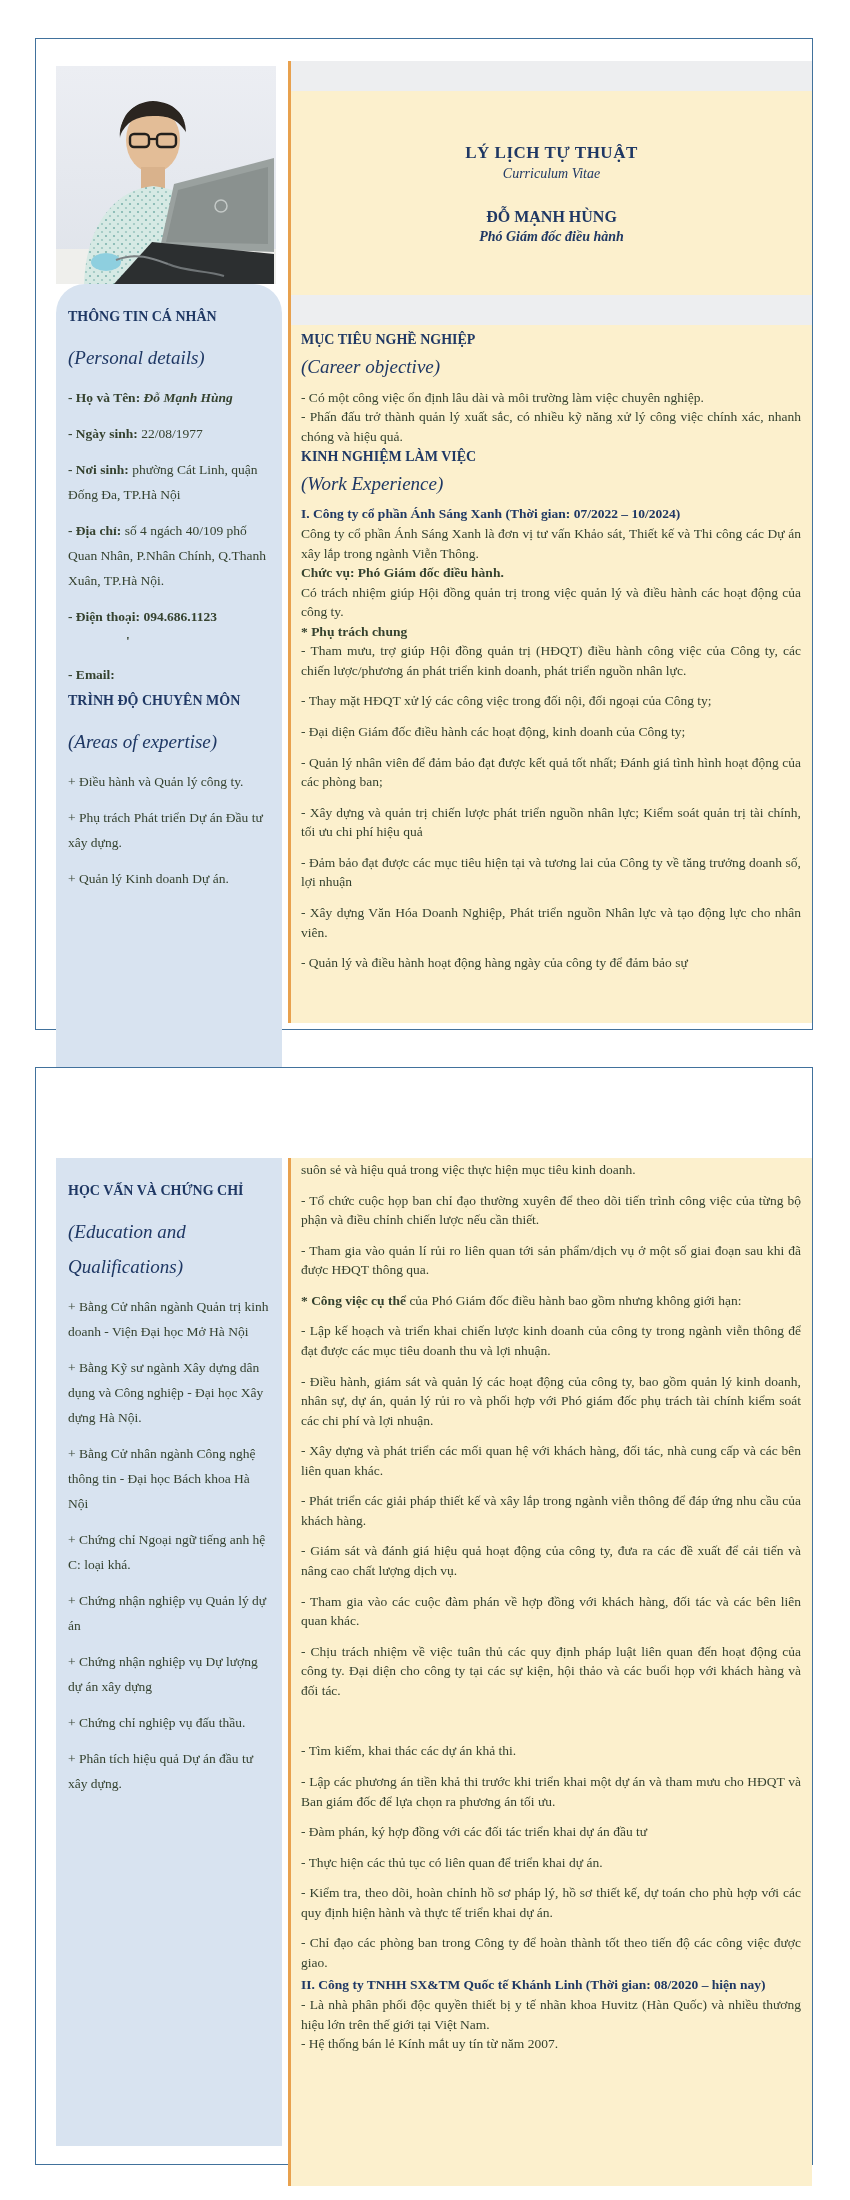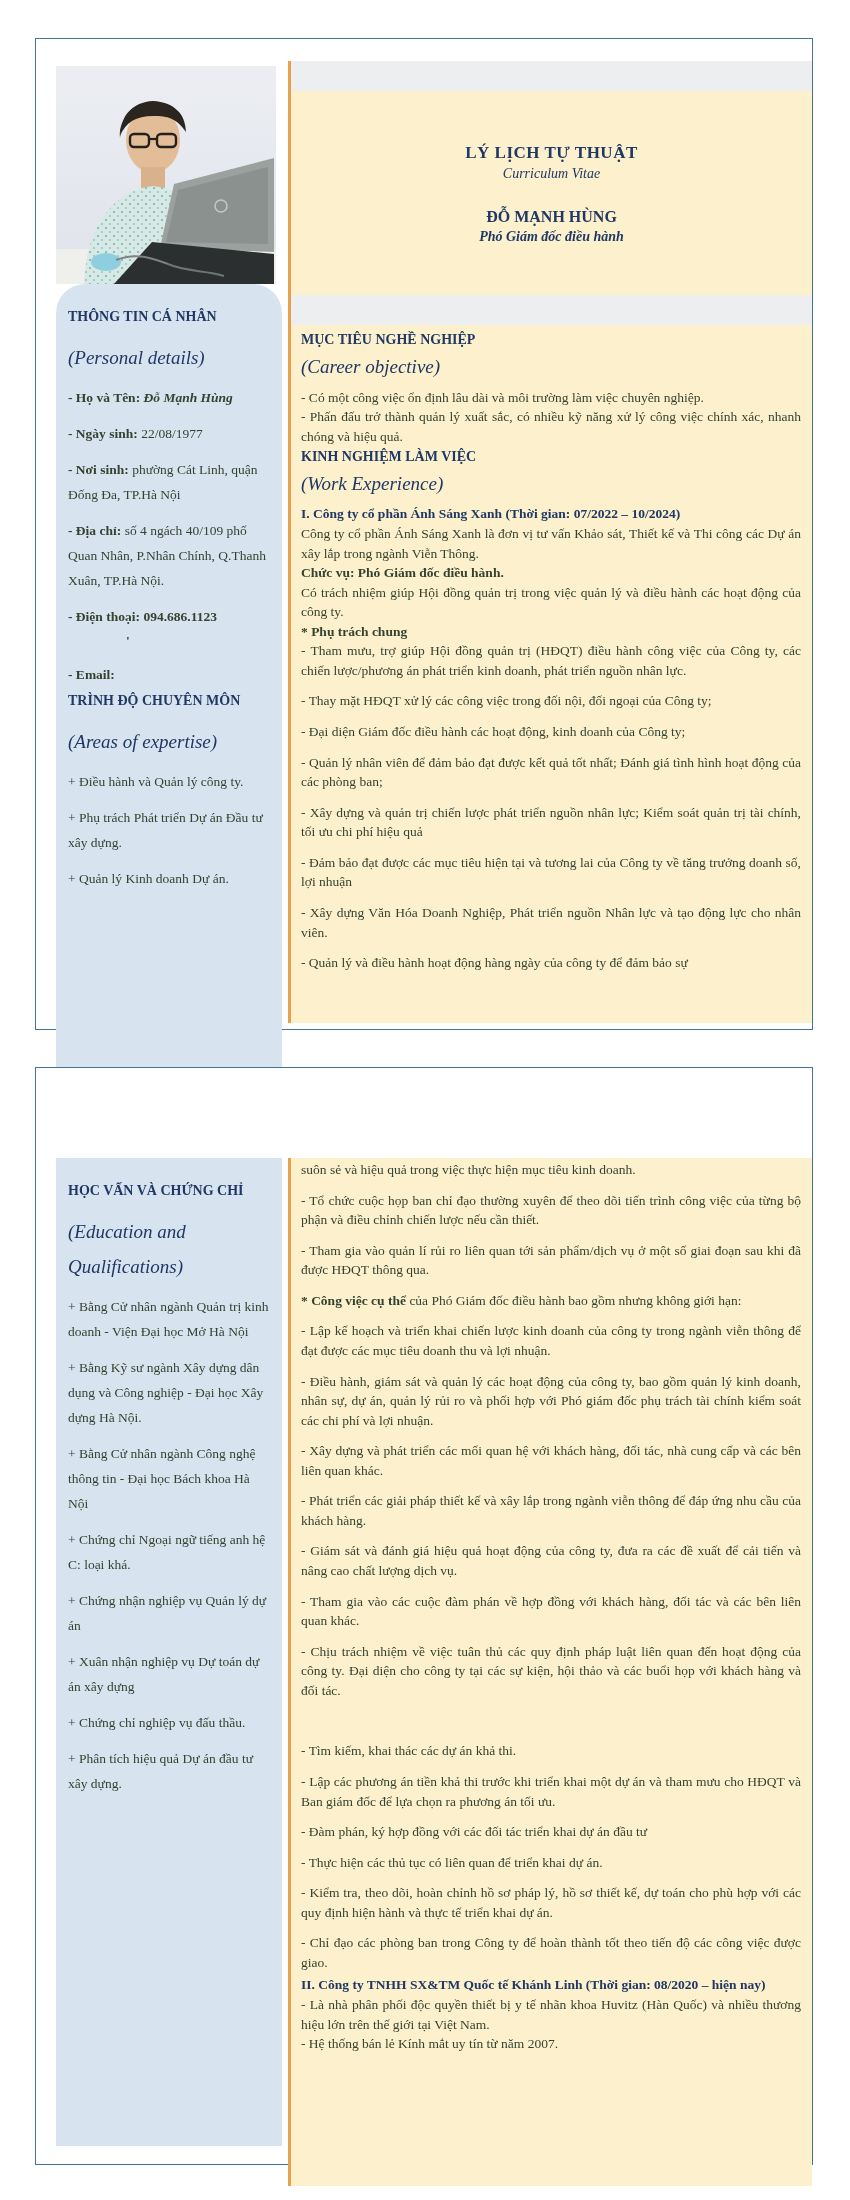--- a/index.html
+++ b/index.html
@@ -171,21 +171,21 @@
   <section class="page" id="page2">
 
     <aside class="sidebar" id="sidebar2">
       <h3>HỌC VẤN VÀ CHỨNG CHỈ</h3>
       <div class="subhead">(Education and Qualifications)</div>
       <p>+ Bằng Cử nhân ngành Quản trị kinh doanh - Viện Đại học Mở Hà Nội</p>
       <p>+ Bằng Kỹ sư ngành Xây dựng dân dụng và Công nghiệp - Đại học Xây dựng Hà Nội.</p>
       <p>+ Bằng Cử nhân ngành Công nghệ thông tin - Đại học Bách khoa Hà Nội</p>
       <p>+ Chứng chỉ Ngoại ngữ tiếng anh hệ C: loại khá.</p>
       <p>+ Chứng nhận nghiệp vụ Quản lý dự án</p>
-      <p>+ Xuân nhận nghiệp vụ Dự toán dự án xây dựng</p>
+      <p>+ Chứng nhận nghiệp vụ Dự lượng dự án xây dựng</p>
       <p>+ Chứng chỉ nghiệp vụ đấu thầu.</p>
       <p>+ Phân tích hiệu quả Dự án đầu tư xây dựng.</p>
     </aside>
 
     <div class="right-col main" id="rightcol2">
       <p class="para">suôn sẻ và hiệu quả trong việc thực hiện mục tiêu kinh doanh.</p>
       <p class="para gap">- Tổ chức cuộc họp ban chỉ đạo thường xuyên để theo dõi tiến trình công việc của từng bộ phận và điều chỉnh chiến lược nếu cần thiết.</p>
       <p class="para gap">- Tham gia vào quản lí rủi ro liên quan tới sản phẩm/dịch vụ ở một số giai đoạn sau khi đã được HĐQT thông qua.</p>
       <p class="para gap"><span class="bold">* Công việc cụ thể</span><span> của Phó Giám đốc điều hành bao gồm nhưng không giới hạn:</span></p>
       <p class="para gap">- Lập kế hoạch và triển khai chiến lược kinh doanh của công ty trong ngành viễn thông để đạt được các mục tiêu doanh thu và lợi nhuận.</p>

